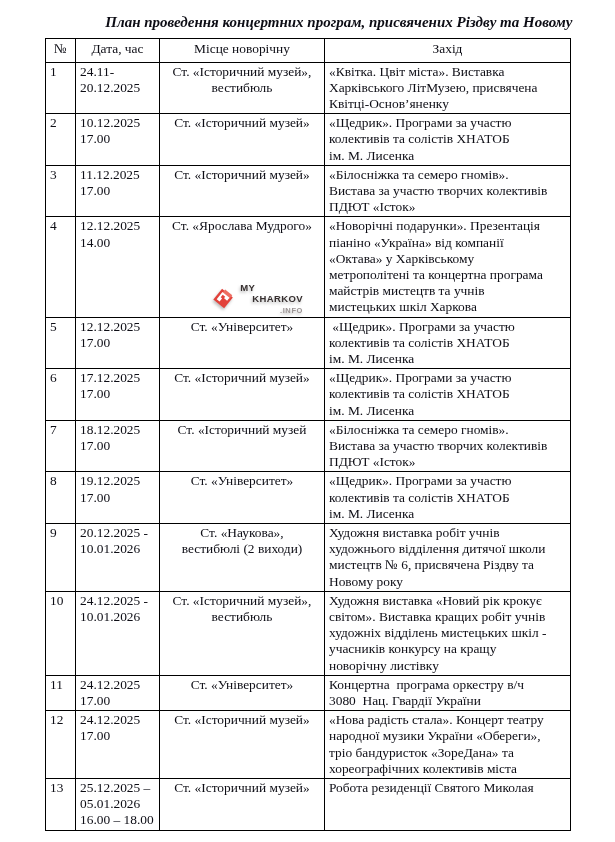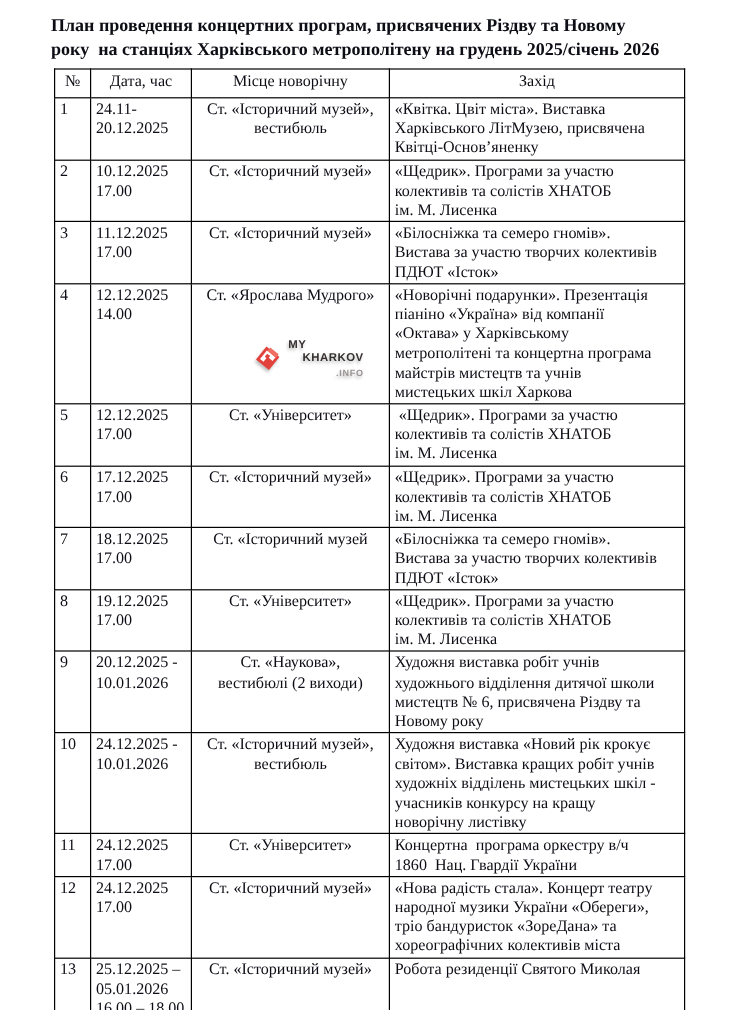--- a/index.html
+++ b/index.html
@@ -2,22 +2,22 @@
 <html><head>
 <meta charset="utf-8">
 <style>
   html,body{margin:0;padding:0;}
   body{
     width:615px;height:842px;background:#ffffff;position:relative;overflow:hidden;
     font-family:"Liberation Serif", serif;color:#0d0d15;
     -webkit-font-smoothing:antialiased;
   }
   .doc-title{
-    width:530px;margin:13px auto 0 auto;text-align:left;
-    font-weight:bold;font-size:15px;line-height:19.5px;
+    width:530px;margin:13px auto 0 auto;text-align:right;
+    font-weight:bold;font-size:15px;line-height:19.5px;font-style:italic;
   }
   .doc-title .t-line{white-space:pre-wrap;}
   table.schedule{
     border-collapse:collapse;table-layout:fixed;
     margin:5px 0 0 45px;width:525px;
   }
   table.schedule th, table.schedule td{
     border:1.5px solid #000;vertical-align:top;
     font-size:13.4px;line-height:16.2px;
     padding:1px 4px 1px 4px;
@@ -50,21 +50,20 @@
   .wm-line3{
     font-size:7.5px;font-weight:700;letter-spacing:0.6px;line-height:9px;
     margin-left:9px;margin-top:2px;
   }
 </style>
 </head>
 <body>
 
 <div class="doc-title">
   <div class="t-line">План проведення концертних програм, присвячених Різдву та Новому</div>
-  <div class="t-line">року  на станціях Харківського метрополітену на грудень 2025/січень 2026</div>
 </div>
 
 <table class="schedule">
   <colgroup>
     <col class="w-num">
       <col class="w-date">
       <col class="w-place">
       <col class="w-event">
   </colgroup>
   <thead>
@@ -174,21 +173,21 @@
 художніх відділень мистецьких шкіл -
 учасників конкурсу на кращу
 новорічну листівку</td>
     </tr>
     <tr>
       <td class="c-num">11</td>
       <td class="c-date">24.12.2025
 17.00</td>
       <td class="c-place">Ст. «Університет»</td>
       <td class="c-event">Концертна  програма оркестру в/ч
-1860  Нац. Гвардії України</td>
+3080  Нац. Гвардії України</td>
     </tr>
     <tr>
       <td class="c-num">12</td>
       <td class="c-date">24.12.2025
 17.00</td>
       <td class="c-place">Ст. «Історичний музей»</td>
       <td class="c-event">«Нова радість стала». Концерт театру
 народної музики України «Обереги»,
 тріо бандуристок «ЗореДана» та
 хореографічних колективів міста</td>

